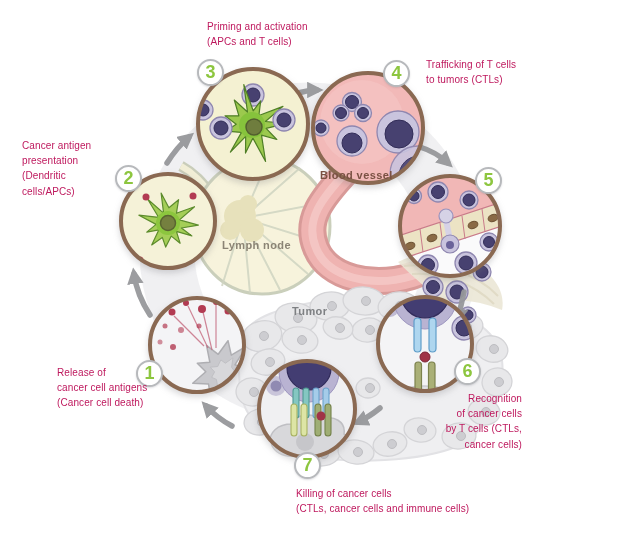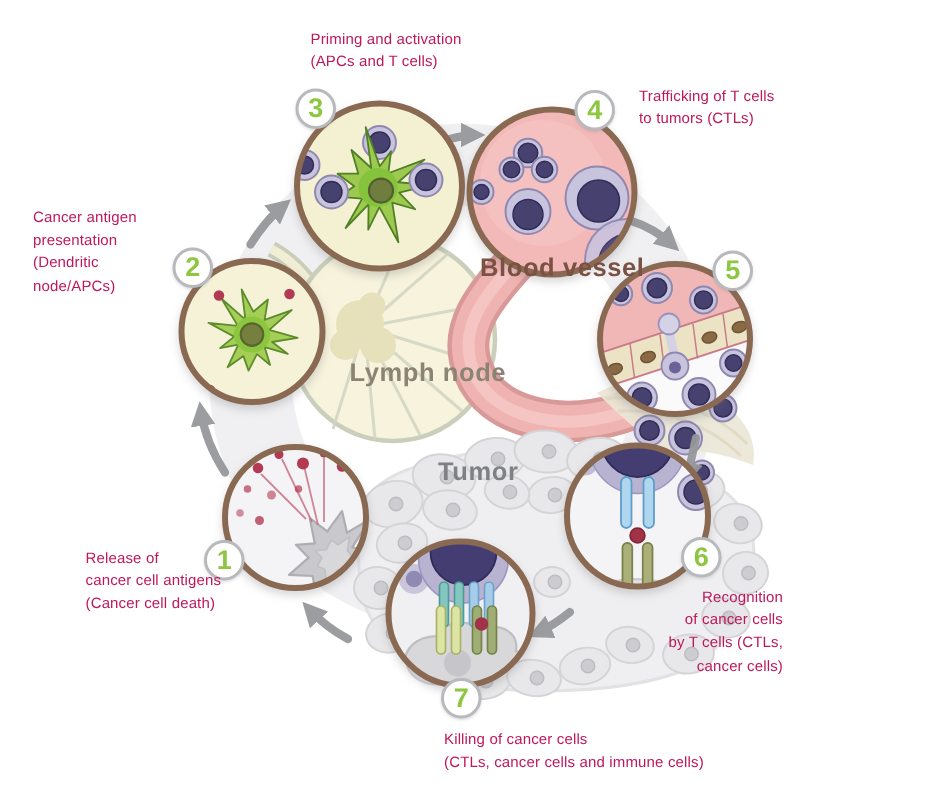--- a/index.html
+++ b/index.html
@@ -4,21 +4,21 @@
 <style>
   html,body{margin:0;padding:0;background:#fff;}
   .stage{position:relative;width:622px;height:537px;background:#ffffff;overflow:hidden;
          font-family:"Liberation Sans",sans-serif;}
   .stage svg{position:absolute;left:0;top:0;}
 
   
   .lbl{position:absolute;font-size:10px;line-height:15.2px;color:#be185d;
        white-space:pre-line;letter-spacing:.1px;}
   .lbl.right{text-align:right;}
-  .anat{position:absolute;font-size:17px;font-weight:bold;letter-spacing:.4px;white-space:nowrap;}
+  .anat{position:absolute;font-size:11px;font-weight:bold;letter-spacing:.4px;white-space:nowrap;}
   .anat.vessel{color:#7a5143;}
   .anat.lymph{color:#8b8475;}
   .anat.tumor{color:#7e8083;}
 
   
   .badge{position:absolute;width:23px;height:23px;border-radius:50%;
          background:#ffffff;border:2px solid #b7b9bc;
          display:flex;align-items:center;justify-content:center;
          font-size:18px;font-weight:bold;color:#8dc63f;
          box-shadow:0 1px 2px rgba(120,120,130,.25);}
@@ -379,29 +379,29 @@
 <div class="badge" style="left:294px;top:452px;">
       <span>7</span>
     </div>
 
 <div class="lbl" style="left:57px;top:365px;">Release of
 cancer cell antigens
 (Cancer cell death)</div>
 <div class="lbl" style="left:22px;top:138px;">Cancer antigen
 presentation
 (Dendritic
-node/APCs)</div>
+cells/APCs)</div>
 <div class="lbl" style="left:207px;top:19px;">Priming and activation
 (APCs and T cells)</div>
 <div class="lbl" style="left:426px;top:57px;">Trafficking of T cells
 to tumors (CTLs)</div>
 <div class="lbl right" style="right:100px;top:391px;">Recognition
 of cancer cells
 by T cells (CTLs,
 cancer cells)</div>
 <div class="lbl" style="left:296px;top:486px;">Killing of cancer cells
 (CTLs, cancer cells and immune cells)</div>
 
 <div class="anat vessel" style="left:320px;top:169px;">Blood vessel</div>
-<div class="anat lymph" style="left:222px;top:239px;margin-left:11px;">Lymph node</div>
+<div class="anat lymph" style="left:222px;top:239px;">Lymph node</div>
 <div class="anat tumor" style="left:292px;top:305px;">Tumor</div>
 
 </div>
 
 </body></html>

